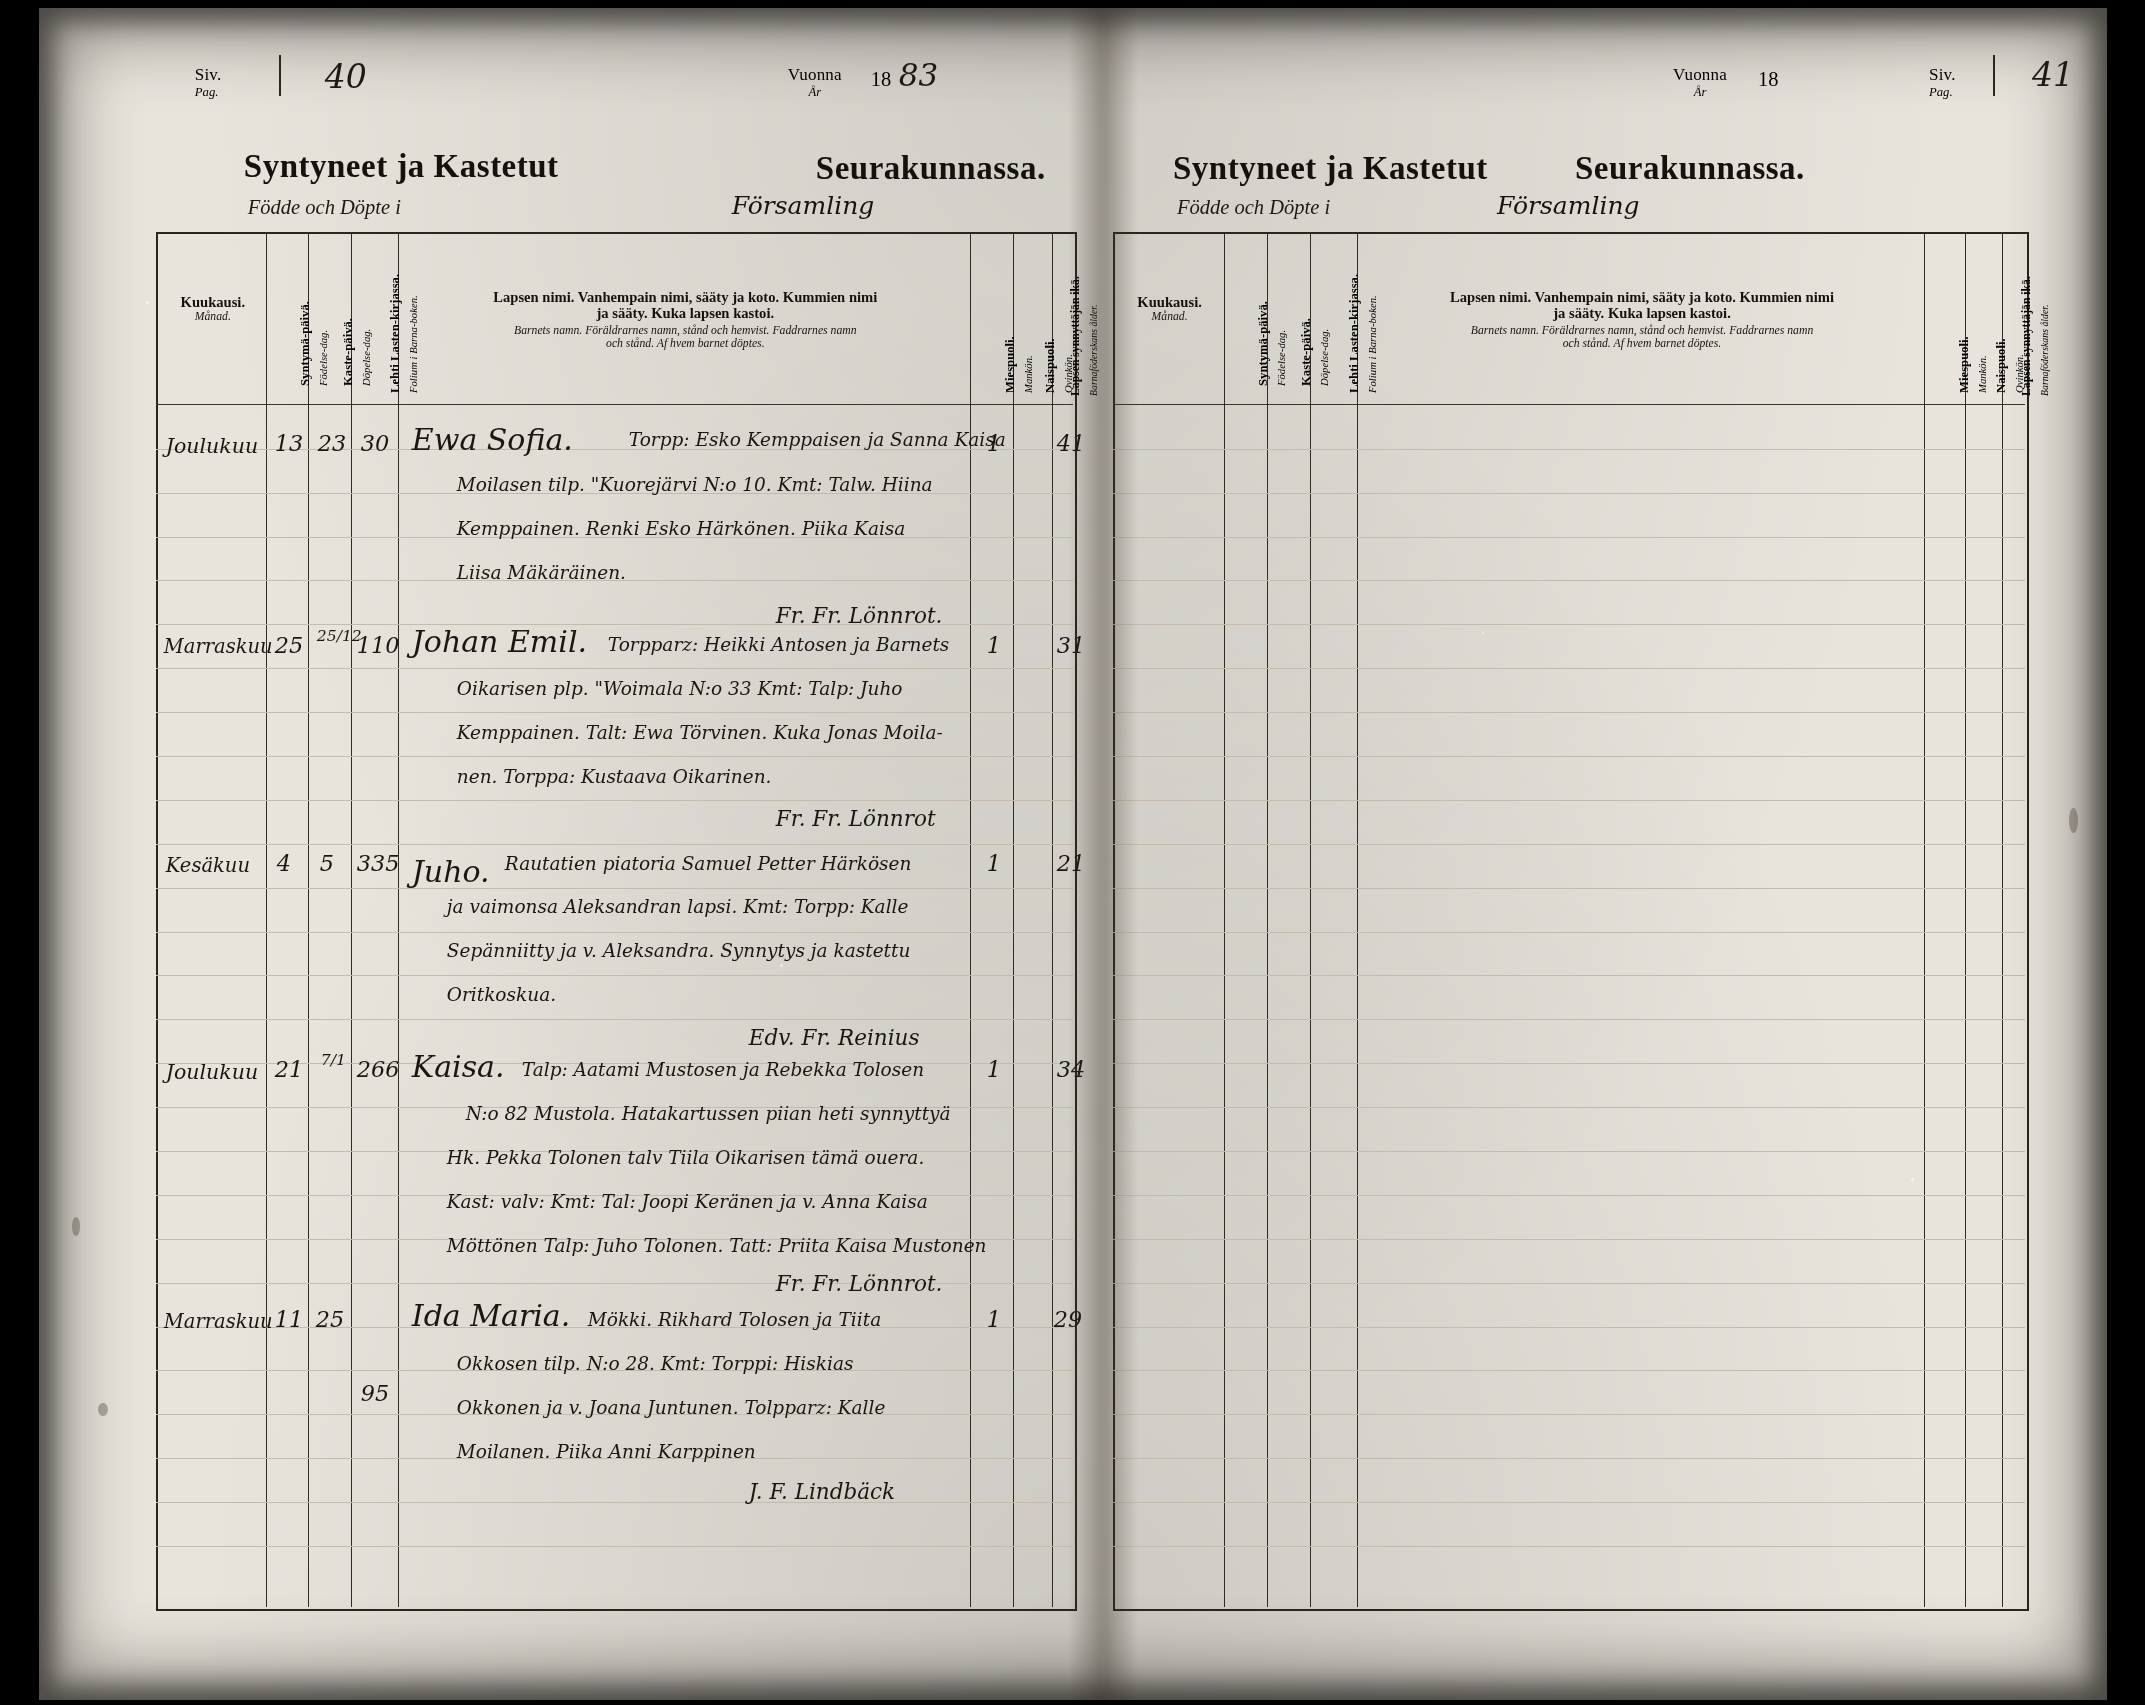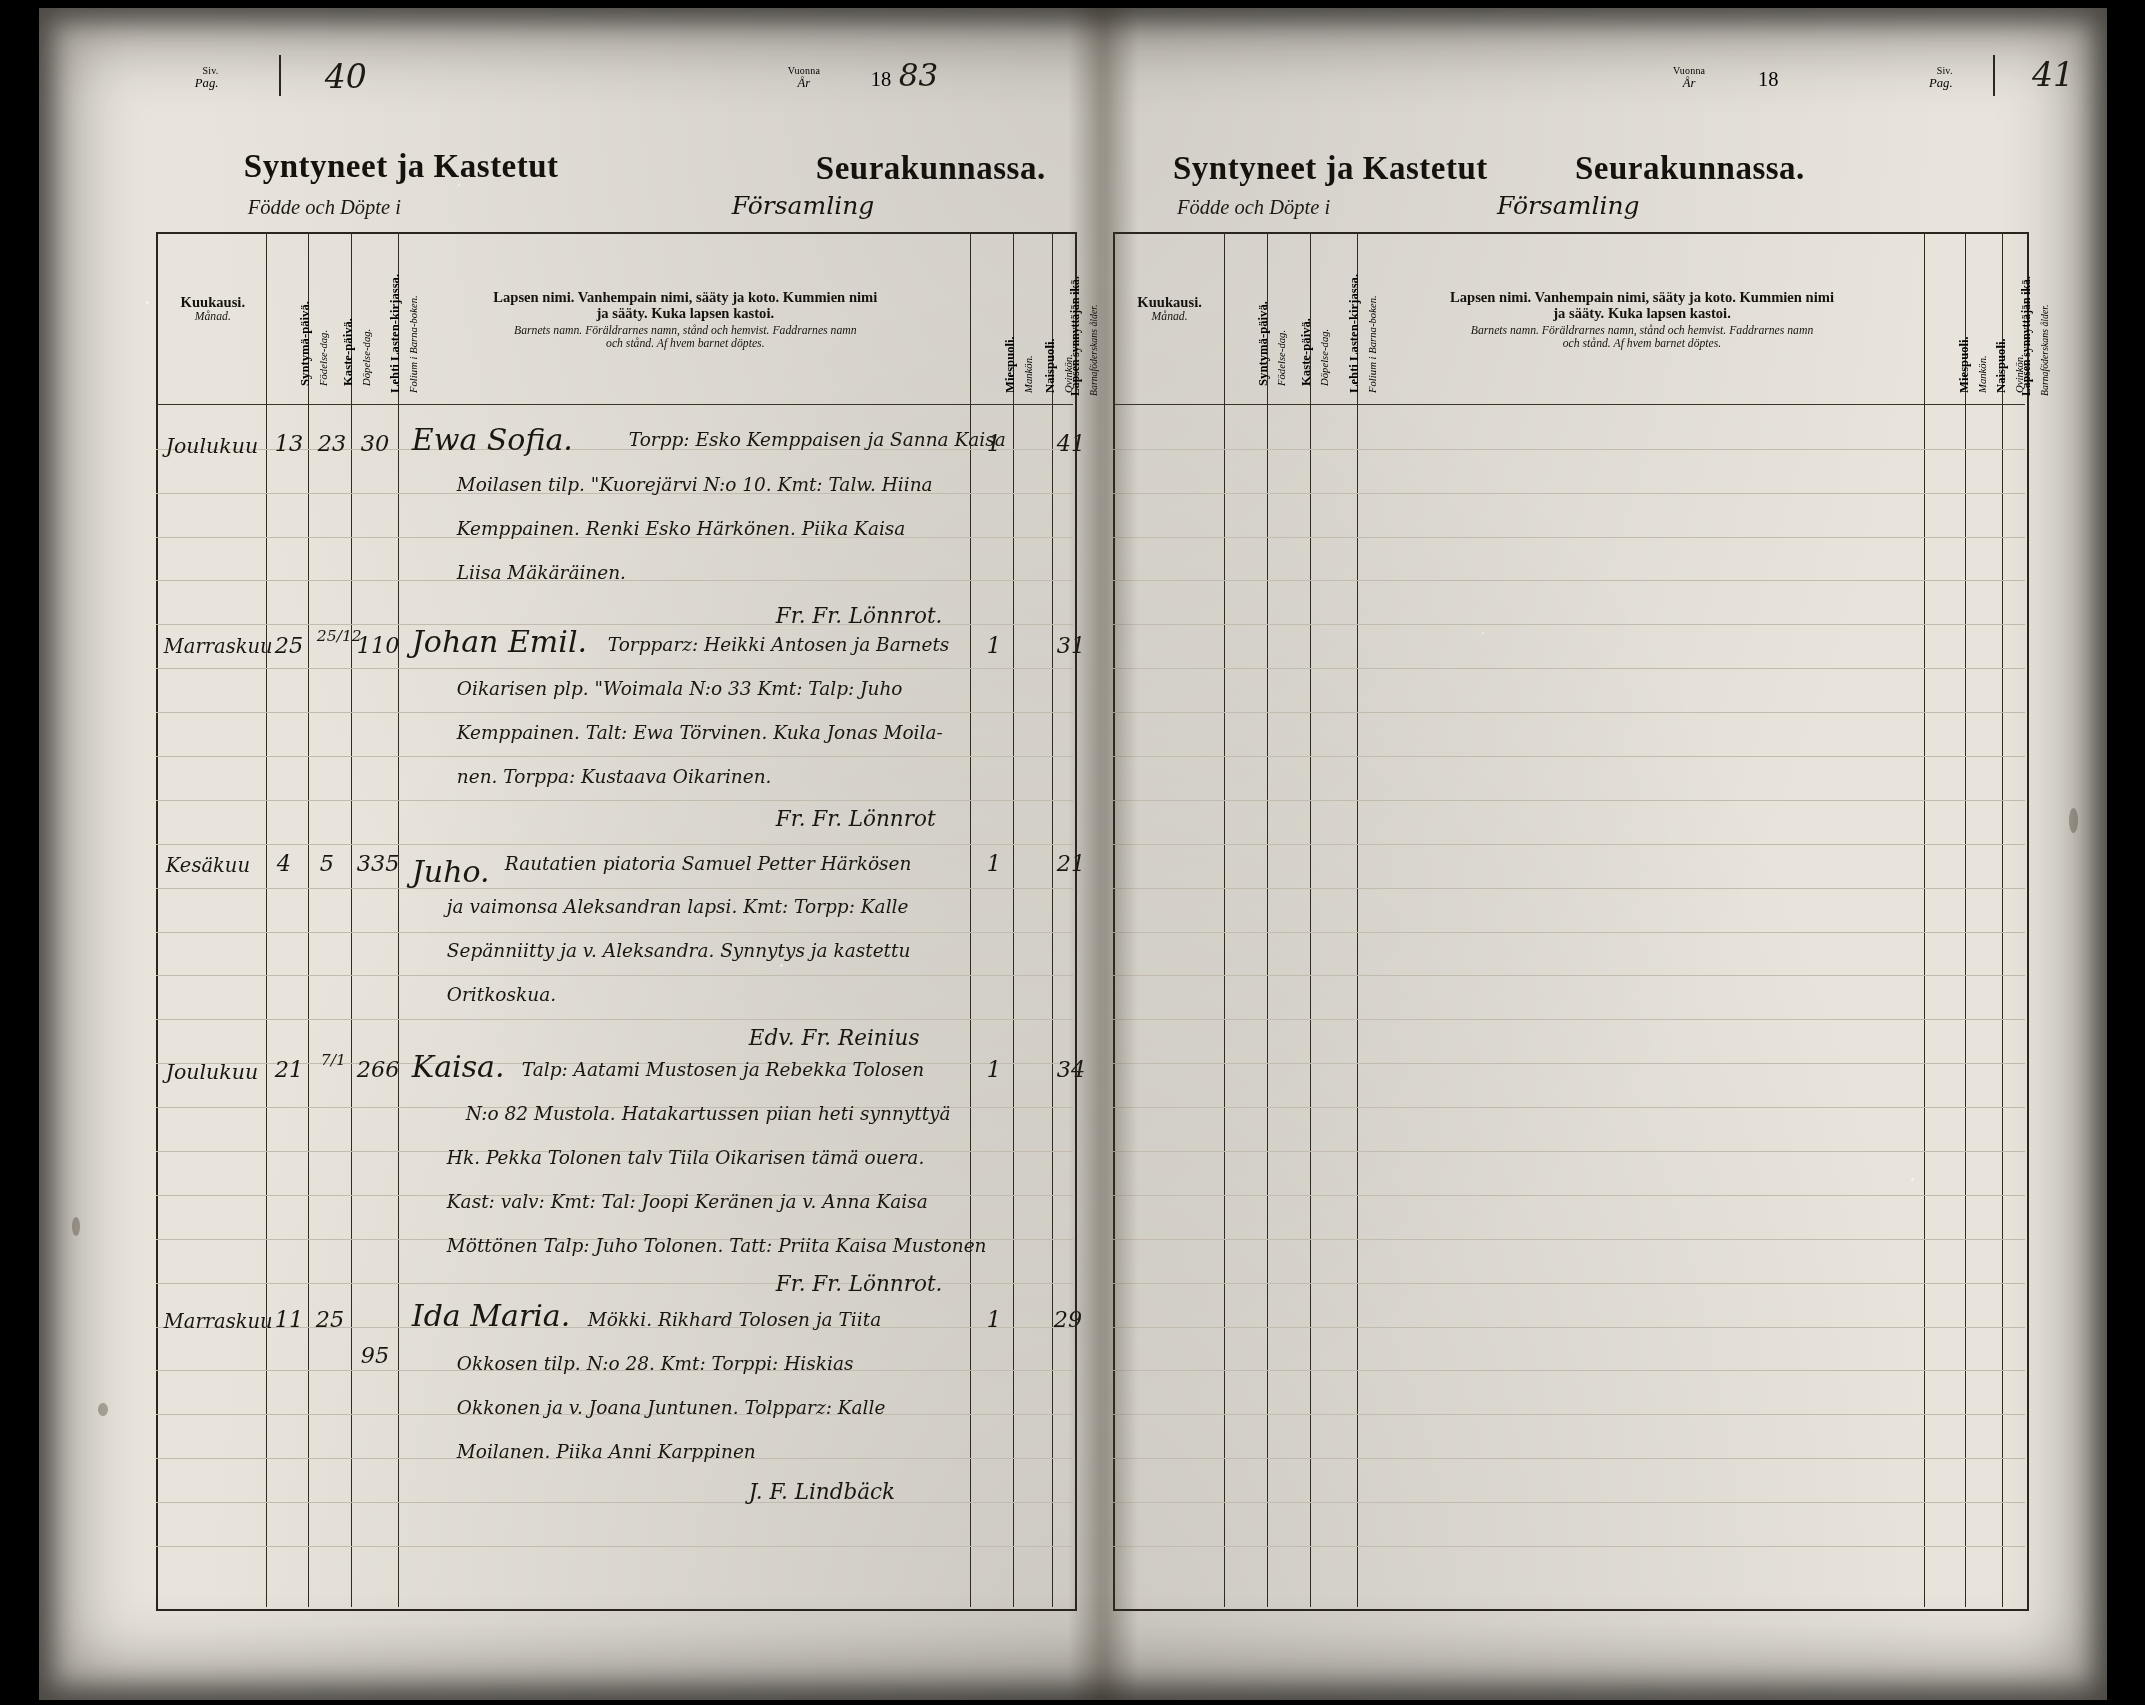--- a/index.html
+++ b/index.html
@@ -27,21 +27,21 @@
   .speck{position:absolute;border-radius:50%;background:rgba(255,255,255,.55);}
   .dark-speck{position:absolute;border-radius:50%;background:rgba(60,50,38,.35);}
 
   
   .sheet{position:absolute;top:0;height:1692px;}
   .sheet.left{left:9.8px;width:1034px;}
   .sheet.right{left:1068px;width:990px;}
 
   .pagehdr{position:absolute;font-family:"Liberation Serif",serif;}
 
-  .lbl-small{font-size:10px;letter-spacing:0.2px;text-align:right;}
+  .lbl-small{font-size:17px;letter-spacing:0.2px;text-align:right;}
   .lbl-italic{font-style:italic;font-size:12.7px;}
 
   .hand{font-family:"DejaVu Serif",serif;font-style:italic;color:#1d1a16;}
 
   .title-main{font-size:33px;font-weight:bold;letter-spacing:0.5px;color:#15120e;}
   .title-sub{font-style:italic;font-size:20.5px;color:#1c1813;}
 
   .script{font-family:"DejaVu Serif",serif;font-style:italic;color:#17140f;}
 
   
@@ -231,21 +231,21 @@
       <div class="entry-cell txt" style="left:398px;top:1183px;">Kast: valv: Kmt: Tal: Joopi Keränen ja v. Anna Kaisa</div>
       <div class="entry-cell txt" style="left:398px;top:1227px;">Möttönen Talp: Juho Tolonen. Tatt: Priita Kaisa Mustonen</div>
       <div class="entry-cell sig" style="left:727px;top:1263px;">Fr. Fr. Lönnrot.</div>
       <div class="entry-cell num" style="left:938px;top:1048px;">1</div>
       <div class="entry-cell num" style="left:975px;top:1048px;"></div>
       <div class="entry-cell num" style="left:1008px;top:1048px;">34</div>
 
       <div class="entry-cell txt" style="left:115px;top:1302px;font-size:19.5px;">Marraskuu</div>
       <div class="entry-cell num" style="left:226px;top:1298px;">11</div>
       <div class="entry-cell num" style="left:267px;top:1298px;">25</div>
-      <div class="entry-cell num" style="left:312px;top:1334px;">95</div>
+      <div class="entry-cell num" style="left:312px;top:1372px;">95</div>
       <div class="entry-cell name" style="left:363px;top:1290px;font-size:30px;">Ida Maria.</div>
       <div class="entry-cell txt" style="left:539px;top:1301px;">Mökki. Rikhard Tolosen ja Tiita</div>
       <div class="entry-cell txt" style="left:408px;top:1345px;">Okkosen tilp. N:o 28. Kmt: Torppi: Hiskias</div>
       <div class="entry-cell txt" style="left:408px;top:1389px;">Okkonen ja v. Joana Juntunen. Tolpparz: Kalle</div>
       <div class="entry-cell txt" style="left:408px;top:1433px;">Moilanen. Piika Anni Karppinen</div>
       <div class="entry-cell sig" style="left:700px;top:1471px;">J. F. Lindbäck</div>
       <div class="entry-cell num" style="left:938px;top:1298px;">1</div>
       <div class="entry-cell num" style="left:975px;top:1298px;"></div>
       <div class="entry-cell num" style="left:1005px;top:1298px;">29</div>
     </div>

